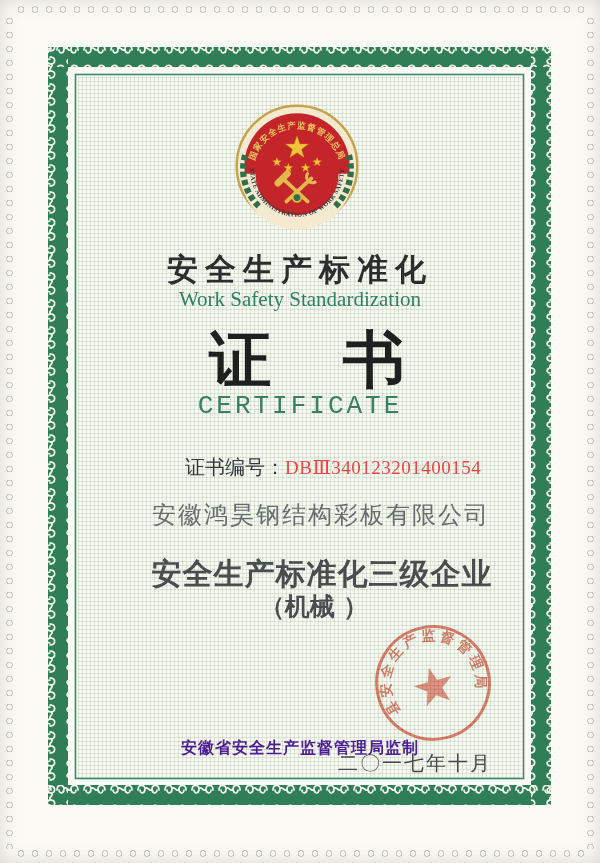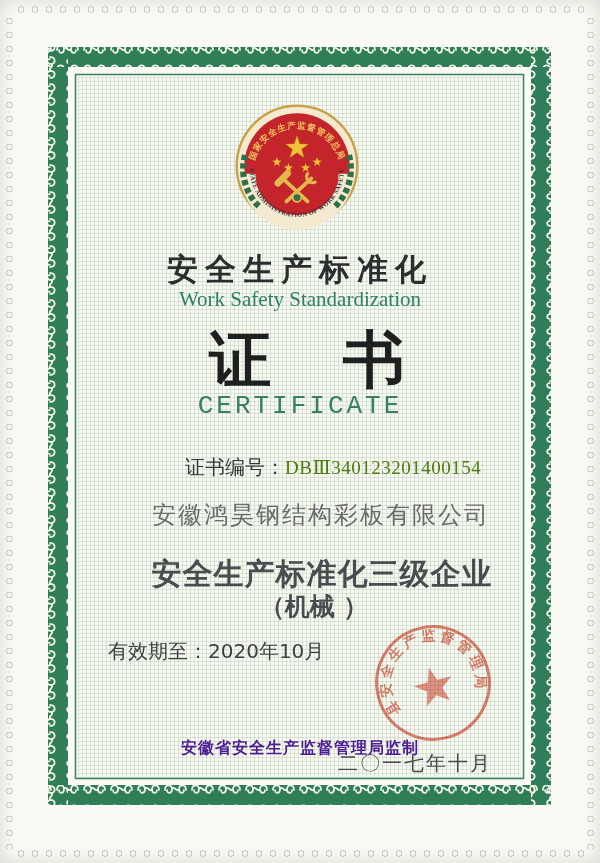--- a/index.html
+++ b/index.html
@@ -43,21 +43,21 @@
     color:#2b2e2e; font-family:"DejaVu Serif","Liberation Serif",serif;}
   .title-en{top:287px; font-size:21px; color:#2e8065;
     font-family:"Liberation Serif","DejaVu Serif",serif;}
   .cert-cn{top:318px; font-size:62px; font-weight:bold; color:#1d201f;
     word-spacing:50px; font-family:"DejaVu Serif","Liberation Serif",serif;margin-left:7px;}
   .cert-en{top:391px; font-size:26px; letter-spacing:3px; color:#37815f;
     font-family:Liberation Mono, monospace;}
 
   .number-line{left:185px; top:454px; font-size:20px; color:#34383c;}
   .number-line .num{font-size:19px; letter-spacing:.5px;
-    font-family:"Liberation Serif","DejaVu Serif",serif; color:#4d7c0f;}
+    font-family:"Liberation Serif","DejaVu Serif",serif; color:#ef4444;}
 
   .company{top:499px; font-size:24px; letter-spacing:2px; color:#686c6e;
     transform:translateX(21px);
     font-family:"DejaVu Serif","Liberation Serif",serif;}
 
   .award1{top:554px; font-size:30px; font-weight:bold; letter-spacing:1px;
     color:#494d4f; transform:translateX(22px);}
   .award2{top:590px; font-size:25px; font-weight:bold; color:#494d4f;
     transform:translateX(14px);}
 
@@ -149,23 +149,20 @@
 
   <div class="abs number-line">
     <span>证书编号：</span><span class="num">DBⅢ340123201400154</span>
   </div>
 
   <div class="abs centered company">安徽鸿昊钢结构彩板有限公司</div>
 
   <div class="abs centered award1">安全生产标准化三级企业</div>
   <div class="abs centered award2">（机械 ）</div>
 
-  <div class="abs valid-line">
-    <span>有效期至：</span><span>2020年10月</span>
-  </div>
 
   <div class="abs issue-date">二〇一七年十月</div>
 
   <svg class="abs stamp" viewBox="0 0 150 150">
     <g transform="rotate(-15 75 75)">
       <circle cx="75" cy="75" r="63" fill="none" stroke="#dc5f4b" stroke-width="3.4"></circle>
       <defs>
         <path id="sealArc" d="M 33.4,99 A 48,48 0 1,1 116.6,99" fill="none"></path>
       </defs>
       <text font-size="15.5" font-weight="bold" fill="#dc5f4b" letter-spacing="4" font-family="DejaVu Sans, sans-serif">

